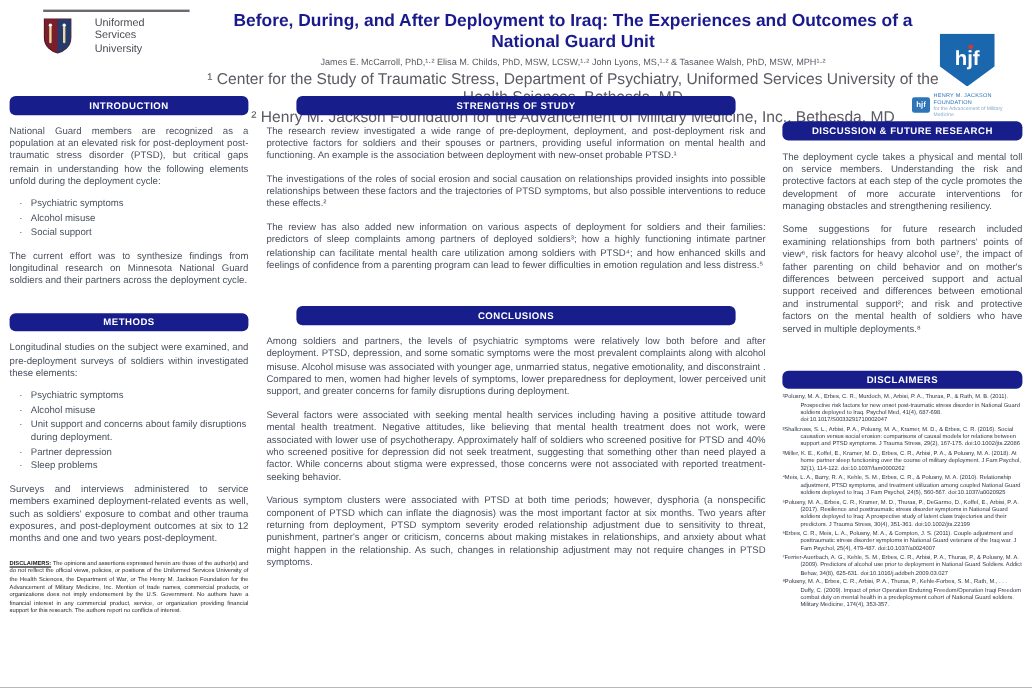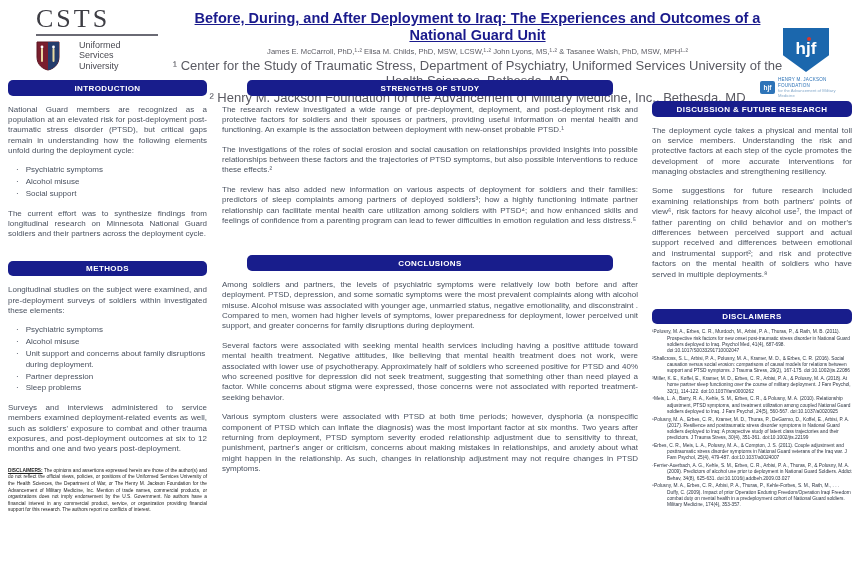--- a/index.html
+++ b/index.html
@@ -10,21 +10,21 @@
   }
   
   .header { position:absolute; left:0; top:0; width:860px; height:78px; }
   .csts-block { position:absolute; left:36px; top:6px; width:130px; }
   .csts-word { font-family:"Liberation Serif", serif; font-size:26px; letter-spacing:3px; color:#3d3d44; line-height:1; }
   .csts-rule { height:2px; background:#6a6a74; margin:2px 0 4px 0; width:122px; }
   .usu-row { display:flex; align-items:center; gap:19px; }
   .usu-shield { width:24px; height:30px; flex:0 0 auto; }
   .usu-text { font-size:9px; line-height:1.15; color:#4a4a52; }
   .title-block { position:absolute; left:170px; top:10px; width:615px; text-align:center; }
-  .poster-title { font-size:14.5px; font-weight:bold; color:#1a1a8c; line-height:1.15;text-decoration:underline; }
+  .poster-title { font-size:14.5px; font-weight:bold; color:#1a1a8c; line-height:1.15; }
   .authors { font-size:7.6px; color:#5a5a62; margin-top:4px; }
   .affil { font-size:13px; color:#5a5a62; margin-top:2px; }
   .hjf-block { position:absolute; right:8px; top:28px; width:92px; text-align:center; }
   .hjf-shield { position:relative; width:46px; height:44px; margin:0 auto;
     background:#1b67ad; clip-path:polygon(0 0,100% 0,100% 62%,50% 100%,0 62%);
     display:flex; align-items:center; justify-content:center; }
   .hjf-word { color:#fff; font-weight:bold; font-size:17px; letter-spacing:0; line-height:1; position:relative; top:-2px; }
   .hjf-dot { position:absolute; top:9px; left:24px; width:4px; height:4px; background:#d8372c; border-radius:50%; }
   .hjf-strip { display:flex; align-items:center; gap:3px; margin-top:5px; text-align:left; }
   .hjf-mini { width:15px; height:13px; background:#2e74b8; border-radius:2px; color:#fff; font-size:6.5px; font-weight:bold;
@@ -57,21 +57,20 @@
   .ref-item { font-size:4.8px; line-height:1.3; color:#2c3340; padding-left:15px; text-indent:-15px; margin-top:1.5px; }
 </style>
 </head>
 <body>
 
 <div class="poster">
 
   <div class="header">
 
     <div class="csts-block">
-      <div class="csts-word">CSTS</div>
       <div class="csts-rule"></div>
       <div class="usu-row">
         <svg class="usu-shield" viewBox="0 0 24 30">
           <path d="M1 1 H23 V16 C23 24 17 28 12 29 C7 28 1 24 1 16 Z" fill="#7a1e2e" stroke="#5a1622" stroke-width="1"></path>
           <path d="M12 1 H23 V16 C23 24 17 28 12 29 Z" fill="#243b6b"></path>
           <rect x="5" y="7" width="2" height="14" rx="1" fill="#e8d9a0"></rect>
           <rect x="16.5" y="7" width="2" height="14" rx="1" fill="#e8d9a0"></rect>
           <circle cx="6" cy="6" r="1.4" fill="#fff"></circle>
           <circle cx="17.5" cy="6" r="1.4" fill="#fff"></circle>
         </svg>

